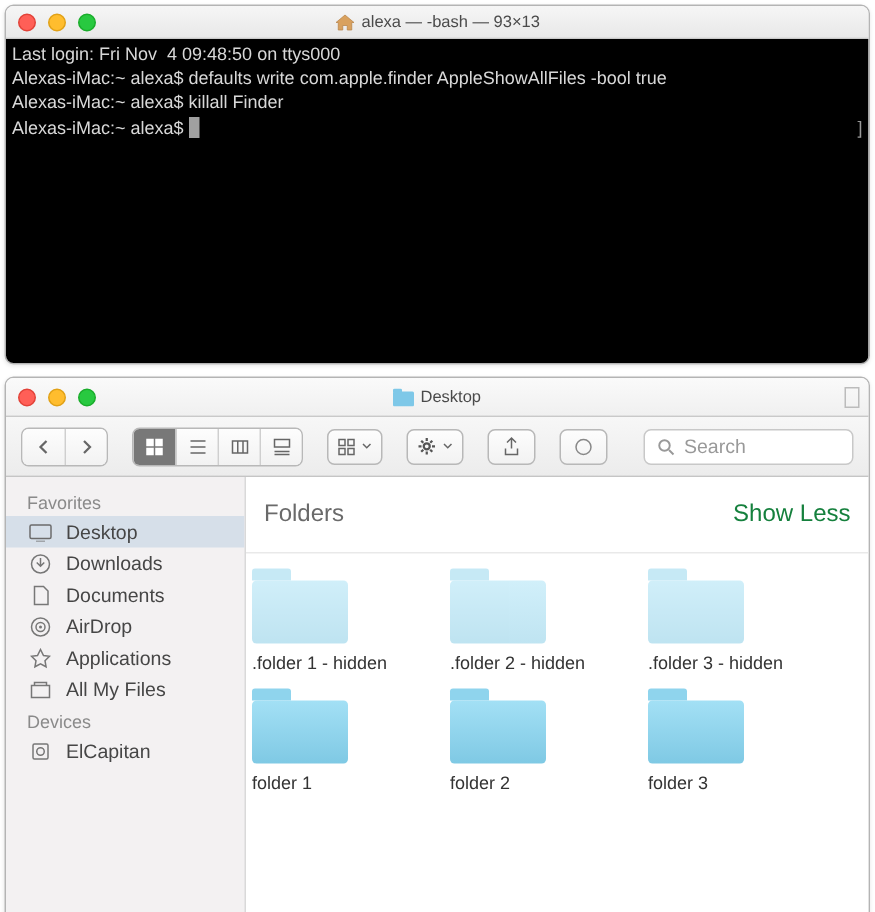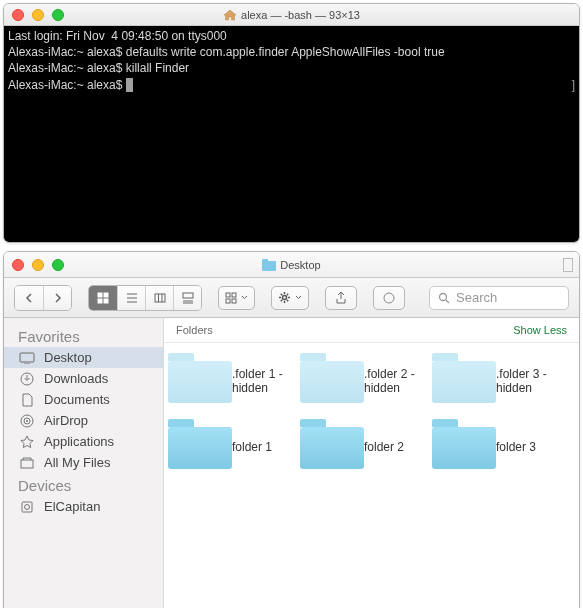--- a/index.html
+++ b/index.html
@@ -20,29 +20,29 @@
 .seg{display:flex;border:1px solid #b8b8b8;border-radius:5px;overflow:hidden;background:#fff}
 .seg button{width:28px;height:24px;border:none;background:linear-gradient(#fdfdfd,#f2f2f2);display:flex;align-items:center;justify-content:center;cursor:pointer}
 .seg button+button{border-left:1px solid #cfcfcf}
 .seg button.active{background:#787878}
 .seg button.active svg{stroke:#fff;fill:#fff}
 .dropdown-btn{height:24px;border:1px solid #b8b8b8;border-radius:5px;background:linear-gradient(#fdfdfd,#f2f2f2);display:flex;align-items:center;padding:0 6px;gap:4px;cursor:pointer}
 .tbtn{width:32px;height:24px;border:1px solid #b8b8b8;border-radius:5px;background:linear-gradient(#fdfdfd,#f2f2f2);display:flex;align-items:center;justify-content:center;cursor:pointer}
 .search{flex:1;max-width:140px;margin-left:auto;height:24px;border:1px solid #c8c8c8;border-radius:5px;background:#fff;display:flex;align-items:center;padding:0 8px;gap:6px;color:#999;font-size:13px}
 .finder-body{display:flex;height:300px;background:#fff}
 .sidebar{width:160px;background:#f3f1f2;border-right:1px solid #d9d9d9;font-size:13px;padding:6px 0;overflow:auto}
-.sb-head{color:#8a8a8a;font-size:15px;padding:4px 14px 2px}
+.sb-head{color:#8a8a8a;font-size:12px;padding:4px 14px 2px}
 .sb-item{display:flex;align-items:center;gap:8px;padding:3px 14px;color:#464646;cursor:pointer}
 .sb-item.active{background:#d6dfe9}
 .sb-item .ic{width:18px;display:flex;justify-content:center}
 .content{flex:1;display:flex;flex-direction:column}
-.section-head{display:flex;justify-content:space-between;align-items:center;padding:6px 12px;font-size:11px;color:#6a6a6a;border-bottom:1px solid #e9e9e9}
+.section-head{display:flex;justify-content:space-between;align-items:center;padding:16px 12px;font-size:16px;color:#6a6a6a;border-bottom:1px solid #e9e9e9}
 .section-head .less{color:#15803d;cursor:pointer}
 .grid{display:flex;flex-wrap:wrap;padding:10px 4px;gap:10px 0}
-.folder-item{width:132px;display:flex;align-items:center;font-size:12px;color:#333;cursor:pointer}
+.folder-item{width:132px;display:flex;flex-direction:column;align-items:flex-start;font-size:12px;color:#333;cursor:pointer}
 .folder-icon{width:64px;height:50px;margin-bottom:6px}
 .folder-icon.hidden{opacity:0.5}
 .folder-top{width:26px;height:8px;border-radius:2px 2px 0 0;background:#8fd4ed}
 .folder-body{width:64px;height:42px;border-radius:3px;background:linear-gradient(#a3e0f5,#7fc9e4)}
 svg{display:block}
 .sright{position:absolute;right:6px;width:10px;height:14px;border:1px solid #bcbcbc}
 </style>
 </head>
 <body>
 

